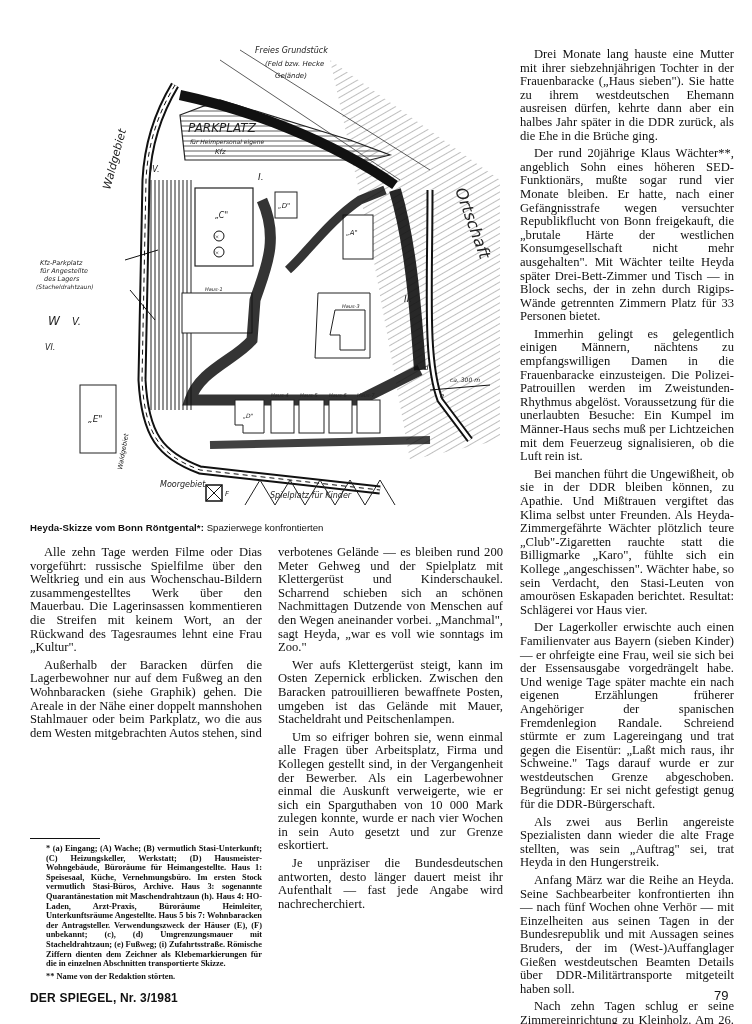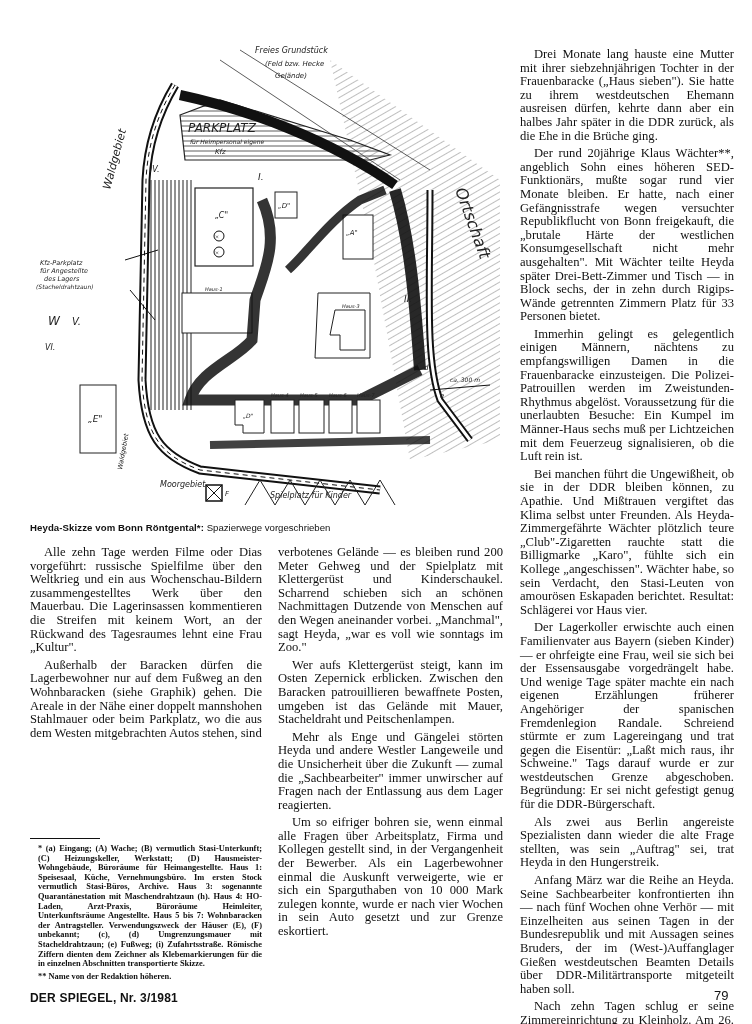--- a/index.html
+++ b/index.html
@@ -8,21 +8,21 @@
   .sketch svg { width:100%; height:100%; }
   .caption { position:absolute; left:30px; top:522px; width:470px; font-family:"Liberation Sans","DejaVu Sans",sans-serif; font-size:9.6px; white-space:nowrap; }
   .caption b { font-weight:bold; letter-spacing:0.1px; }
   .col { position:absolute; font-size:12.6px; line-height:13.6px; text-align:justify; hyphens:manual; }
   .col p { margin:0 0 4px 0; text-indent:14px; }
   .col1 { left:30px; top:546px; width:232px; }
   .col2 { left:278px; top:546px; width:225px; }
   .col3 { left:520px; top:48px; width:214px; }
   .rule { position:absolute; left:30px; top:838px; width:70px; height:1px; background:#111; }
   .footnote { position:absolute; left:30px; top:844px; width:232px; font-size:8.4px; line-height:9.6px; text-align:justify; font-weight:bold; }
-  .footnote p { margin:0 0 3px 8px; }
+  .footnote p { margin:0 0 3px 16px; }
   .footer-left { position:absolute; left:30px; top:991px; font-family:"Liberation Sans","DejaVu Sans",sans-serif; font-size:12px; font-weight:bold; letter-spacing:0.2px; }
   .footer-right { position:absolute; left:714px; top:988px; font-family:"Liberation Sans","DejaVu Sans",sans-serif; font-size:13px; font-weight:normal; }
   .hw { font-family:"DejaVu Sans", sans-serif; font-style:italic; fill:#222; }
 </style>
 </head>
 <body>
 
 <div class="sketch">
   <svg viewBox="0 0 470 470" xmlns="http://www.w3.org/2000/svg">
     <defs>
@@ -130,40 +130,40 @@
     <path d="M215,465 L230,440 L245,465 L260,440 L275,465 L290,440 L305,465 L320,440 L335,465 L350,440 L365,465" stroke="#222" fill="none" stroke-width="1"></path>
     <text x="240" y="458" font-size="8" class="hw">Spielplatz für Kinder</text>
 
     <text x="0" y="0" font-size="6.5" class="hw" transform="translate(92,430) rotate(-80)">Waldgebiet</text>
   </svg>
 </div>
 
 <div style="position:absolute;left:160px;top:480px;font-size:8px;font-style:italic;font-family:'DejaVu Sans',sans-serif;color:#222;">Moorgebiet</div>
 
 <div class="caption">
-  <b>Heyda-Skizze vom Bonn Röntgental*:</b><span> Spazierwege vorgeschrieben</span>
+  <b>Heyda-Skizze vom Bonn Röntgental*:</b><span> Spazierwege konfrontierten</span>
 </div>
 
 <div class="col col1">
   <p>Alle zehn Tage werden Filme oder Dias vorgeführt: russische Spielfilme über den Weltkrieg und ein aus Wochenschau-Bildern zusammengestelltes Werk über den Mauerbau. Die Lagerinsassen kommentieren die Streifen mit keinem Wort, an der Rückwand des Tagesraumes lehnt eine Frau „Kultur".</p>
   <p>Außerhalb der Baracken dürfen die Lagerbewohner nur auf dem Fußweg an den Wohnbaracken (siehe Graphik) gehen. Die Areale in der Nähe einer doppelt mannshohen Stahlmauer oder beim Parkplatz, wo die aus dem Westen mitgebrachten Autos stehen, sind</p>
 </div>
 
 <div class="rule"></div>
 
 <div class="footnote">
   <p>* (a) Eingang; (A) Wache; (B) vermutlich Stasi-Unterkunft; (C) Heizungskeller, Werkstatt; (D) Hausmeister-Wohngebäude, Büroräume für Heimangestellte. Haus 1: Speisesaal, Küche, Vernehmungsbüro. Im ersten Stock vermutlich Stasi-Büros, Archive. Haus 3: sogenannte Quarantänestation mit Maschendrahtzaun (h). Haus 4: HO-Laden, Arzt-Praxis, Büroräume Heimleiter, Unterkunftsräume Angestellte. Haus 5 bis 7: Wohnbaracken der Antragsteller. Verwendungszweck der Häuser (E), (F) unbekannt; (c), (d) Umgrenzungsmauer mit Stacheldrahtzaun; (e) Fußweg; (i) Zufahrtsstraße. Römische Ziffern dienten dem Zeichner als Klebemarkierungen für die in einzelnen Abschnitten transportierte Skizze.</p>
-  <p>** Name von der Redaktion höheren.</p>
+  <p>** Name von der Redaktion störten.</p>
 </div>
 
 <div class="col col2">
   <p style="text-indent:0">verbotenes Gelände — es bleiben rund 200 Meter Gehweg und der Spielplatz mit Klettergerüst und Kinderschaukel. Scharrend schieben sich an schönen Nachmittagen Dutzende von Menschen auf den Wegen aneinander vorbei. „Manchmal", sagt Heyda, „war es voll wie sonntags im Zoo."</p>
   <p>Wer aufs Klettergerüst steigt, kann im Osten Zepernick erblicken. Zwischen den Baracken patrouillieren bewaffnete Posten, umgeben ist das Gelände mit Mauer, Stacheldraht und Peitschenlampen.</p>
-  <p>Mehr als Enge und Gängelei störten Heyda und andere Westler Langeweile und die Unsicherheit über die Zukunft — zumal die „Sachbearbeiter" immer unwirscher auf Fragen nach der Entlassung aus dem Lager reagierten.</p>
   <p>Um so eifriger bohren sie, wenn einmal alle Fragen über Arbeitsplatz, Firma und Kollegen gestellt sind, in der Vergangenheit der Bewerber. Als ein Lagerbewohner einmal die Auskunft verweigerte, wie er sich ein Sparguthaben von 10 000 Mark zulegen konnte, wurde er nach vier Wochen in sein Auto gesetzt und zur Grenze eskortiert.</p>
+  <p>Je unpräziser die Bundesdeutschen antworten, desto länger dauert meist ihr Aufenthalt — fast jede Angabe wird nachrecherchiert.</p>
 </div>
 
 <div class="col col3">
   <p>Drei Monate lang hauste eine Mutter mit ihrer siebzehnjährigen Tochter in der Frauenbaracke („Haus sieben"). Sie hatte zu ihrem westdeutschen Ehemann ausreisen dürfen, kehrte dann aber ein halbes Jahr später in die DDR zurück, als die Ehe in die Brüche ging.</p>
   <p>Der rund 20jährige Klaus Wächter**, angeblich Sohn eines höheren SED-Funktionärs, mußte sogar rund vier Monate bleiben. Er hatte, nach einer Gefängnisstrafe wegen versuchter Republikflucht von Bonn freigekauft, die „brutale Härte der westlichen Konsumgesellschaft nicht mehr ausgehalten". Mit Wächter teilte Heyda später Drei-Bett-Zimmer und Tisch — in Block sechs, der in zehn durch Rigips-Wände getrennten Zimmern Platz für 33 Personen bietet.</p>
   <p>Immerhin gelingt es gelegentlich einigen Männern, nächtens zu empfangswilligen Damen in die Frauenbaracke einzusteigen. Die Polizei-Patrouillen werden im Zweistunden-Rhythmus abgelöst. Voraussetzung für die unerlaubten Besuche: Ein Kumpel im Männer-Haus sechs muß per Lichtzeichen mit dem Feuerzeug signalisieren, ob die Luft rein ist.</p>
   <p>Bei manchen führt die Ungewißheit, ob sie in der DDR bleiben können, zu Apathie. Und Mißtrauen vergiftet das Klima selbst unter Freunden. Als Heyda-Zimmergefährte Wächter plötzlich teure „Club"-Zigaretten rauchte statt die Billigmarke „Karo", fühlte sich ein Kollege „angeschissen". Wächter habe, so sein Verdacht, den Stasi-Leuten von amourösen Eskapaden berichtet. Resultat: Schlägerei vor Haus vier.</p>
   <p>Der Lagerkoller erwischte auch einen Familienvater aus Bayern (sieben Kinder) — er ohrfeigte eine Frau, weil sie sich bei der Essensausgabe vorgedrängelt habe. Und wenige Tage später machte ein nach eigenen Erzählungen früherer Angehöriger der spanischen Fremdenlegion Randale. Schreiend stürmte er zum Lagereingang und trat gegen die Eisentür: „Laßt mich raus, ihr Schweine." Tags darauf wurde er zur westdeutschen Grenze abgeschoben. Begründung: Er sei nicht gefestigt genug für die DDR-Bürgerschaft.</p>
   <p>Als zwei aus Berlin angereiste Spezialisten dann wieder die alte Frage stellten, was sein „Auftrag" sei, trat Heyda in den Hungerstreik.</p>
   <p>Anfang März war die Reihe an Heyda. Seine Sachbearbeiter konfrontierten ihn — nach fünf Wochen ohne Verhör — mit Einzelheiten aus seinen Tagen in der Bundesrepublik und mit Aussagen seines Bruders, der im (West-)Auffanglager Gießen westdeutschen Beamten Details über DDR-Militärtransporte mitgeteilt haben soll.</p>

